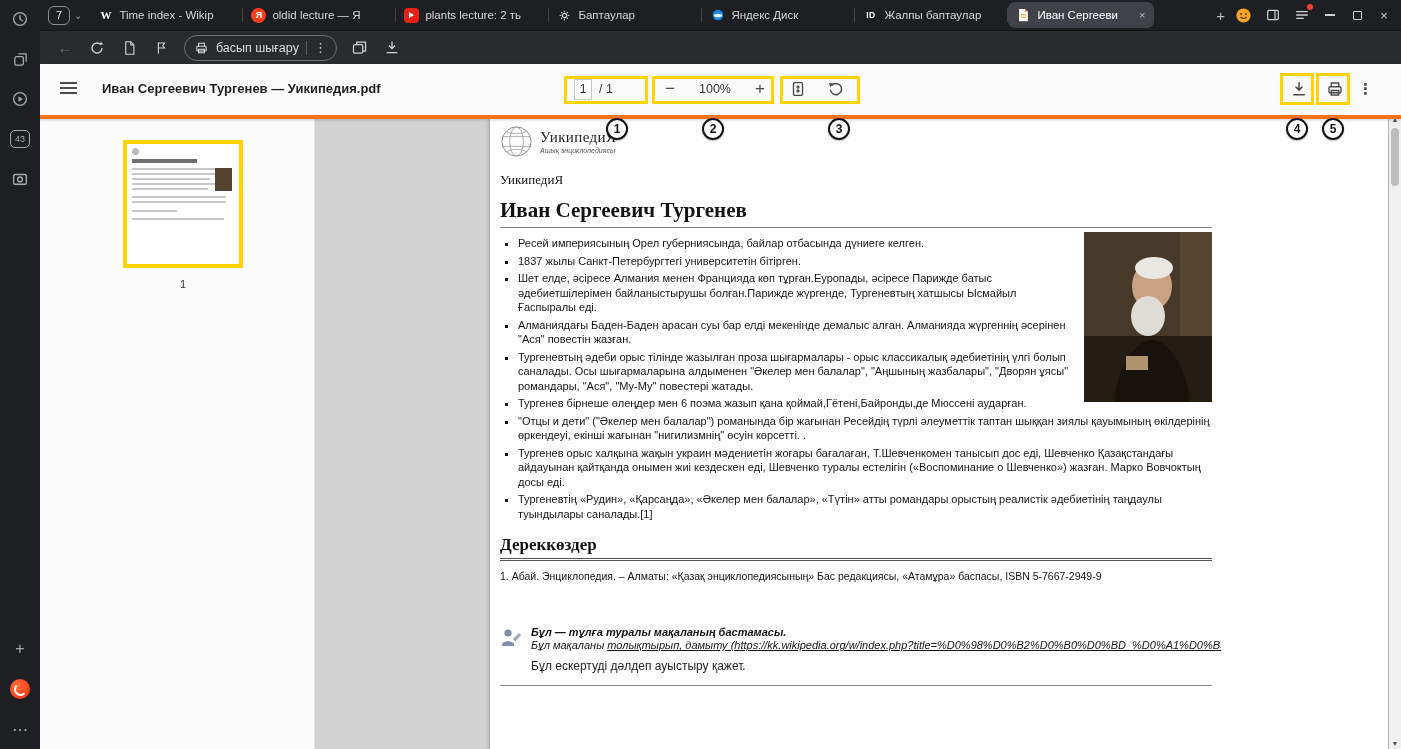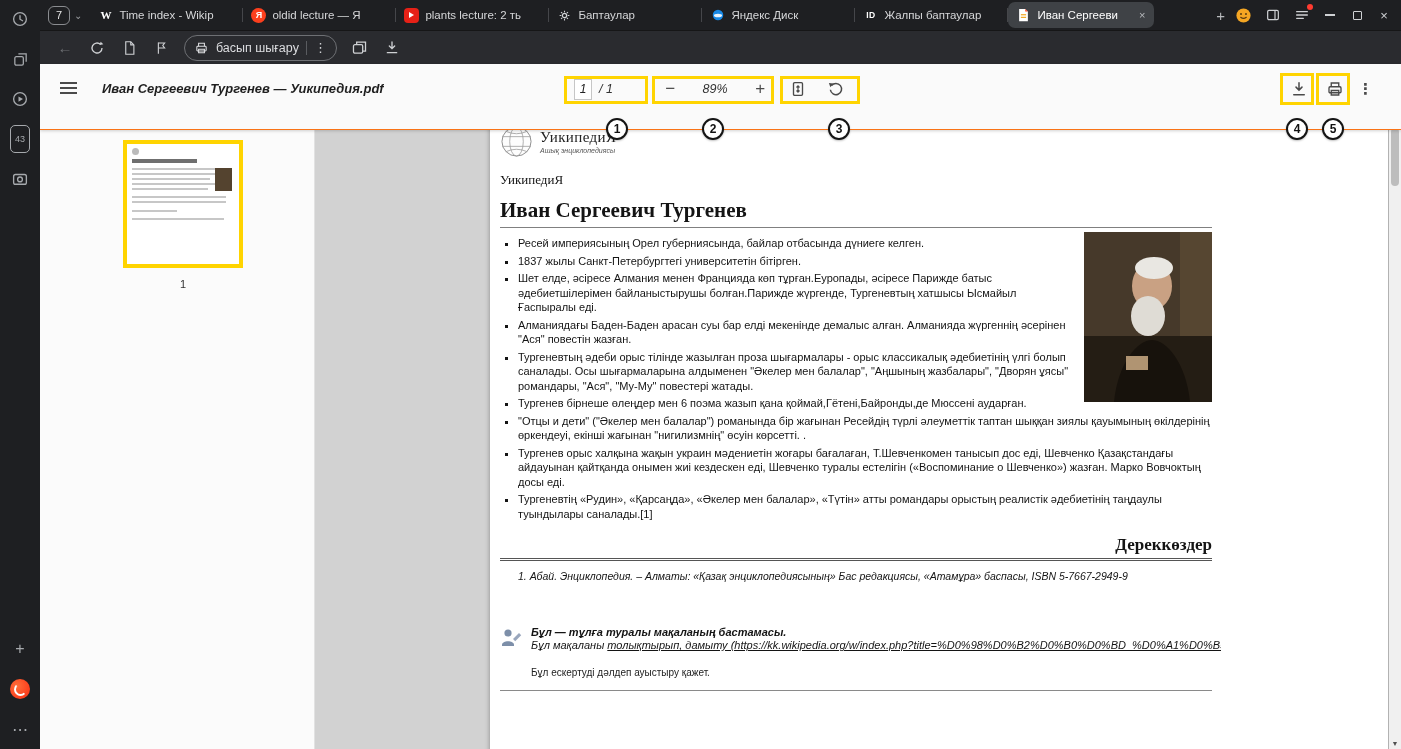--- a/index.html
+++ b/index.html
@@ -5,21 +5,21 @@
   * { box-sizing: border-box; margin: 0; padding: 0; }
   html,body { width:1401px; height:749px; overflow:hidden; background:#d2d2d2;
               font-family:"Liberation Sans","DejaVu Sans",sans-serif; }
 
   
   .side-rail { position:absolute; left:0; top:0; bottom:0; width:40px; background:#1e1f22;
                display:flex; flex-direction:column; align-items:center; padding:9px 0 10px; gap:20px; z-index:30; }
   .rail-spacer { flex:1; }
   .rail-btn { width:20px; height:20px; display:flex; align-items:center; justify-content:center;
               color:#a6a9ad; font-size:16px; }
-  .badge43 { border:1.5px solid #a6a9ad; border-radius:5px; width:20px; height:28px;
+  .badge43 { border:1.5px solid #a6a9ad; border-radius:5px; width:20px; height:18px;
              font-size:9px; color:#a6a9ad; display:flex; align-items:center; justify-content:center; }
   .ya-logo { width:20px; height:20px; border-radius:50%;
              background:radial-gradient(circle at 35% 35%, #ff6e3a, #fc3f1d 70%); position:relative; }
   .ya-logo:after { content:""; position:absolute; left:4px; top:4px; width:9px; height:9px;
                    border:2px solid #fff; border-right-color:transparent; border-top-color:transparent; border-radius:50%; }
 
   
   .tabbar { position:absolute; left:40px; right:0; top:0; height:30px; background:#1e1f22;
             display:flex; align-items:center; color:#cfd1d4; }
   .tab-counter { display:flex; align-items:center; gap:4px; margin:0 8px 0 8px; }
@@ -54,22 +54,22 @@
   .ab-ic { display:flex; align-items:center; justify-content:center; width:18px; height:18px; }
   .back-ic { color:#6d6f73; font-size:15px; }
   .url { flex:1; min-width:0; color:#e8e9ea; font-size:13px; white-space:nowrap; overflow:hidden; text-overflow:ellipsis; }
   .print-pill { display:flex; align-items:center; gap:7px; height:26px; border:1px solid #6e7074;
                 border-radius:13px; padding:0 9px; color:#dcdde0; font-size:12.5px; white-space:nowrap; }
   .pill-sep { width:1px; height:14px; background:#5a5c60; }
   .pill-dots { font-size:13px; color:#cfd1d4; }
 
   
   .viewer { position:absolute; left:40px; right:0; top:64px; bottom:0; background:#d2d2d2; }
-  .pdf-toolbar { position:absolute; left:0; right:0; top:0; height:66px; background:#fafafa;
-                 border-bottom:1px solid #f97316; box-shadow:0 1px 3px rgba(0,0,0,.18); z-index:20;font-style:italic; }
+  .pdf-toolbar { position:absolute; left:0; right:0; top:0; height:55px; background:#fafafa;
+                 border-bottom:4px solid #f97316; box-shadow:0 1px 3px rgba(0,0,0,.18); z-index:20; }
   .hamburger { position:absolute; left:20px; top:18px; width:17px; }
   .hamburger i { display:block; height:2px; background:#4a4a4a; margin-bottom:3px; }
   .tb-title { position:absolute; left:62px; top:0; line-height:50px; font-size:13px; color:#1f1f1f;
               font-weight:bold; max-width:420px; white-space:nowrap; overflow:hidden; }
   .tb-page { position:absolute; left:534px; top:0; height:50px; display:flex; align-items:center; gap:7px;
              font-size:12.5px; color:#333; }
   .pagebox { min-width:18px; height:21px; border:1px solid #c6c6c6; background:#fff; padding:0 3px;
              display:flex; align-items:center; justify-content:center; font-size:12px; color:#222; }
   .tb-zoom { position:absolute; left:621px; width:108px; top:0; height:50px; display:flex; align-items:center;
              justify-content:space-between; font-size:12.5px; color:#333; }
@@ -113,30 +113,30 @@
   .wp-words .wordmark { font-family:"Liberation Serif","DejaVu Serif",serif; font-size:15px; letter-spacing:.4px; color:#222; }
   .wp-words .tagline { font-size:7px; font-style:italic; color:#555; margin-top:1px; }
   .site-line { margin-top:14px; font-family:"Liberation Serif","DejaVu Serif",serif; font-size:13px; }
   h1.article { margin-top:10px; font-family:"Liberation Serif","DejaVu Serif",serif; font-size:21px;
                font-weight:bold; padding-bottom:4px; border-bottom:1px solid #808080; }
   .portrait { float:right; width:128px; height:170px; margin:4px 0 8px 14px; }
   .intro { margin-top:9px; line-height:1.45; }
   ul.facts { margin:8px 0 0 5px; padding-left:13px; }
   ul.facts li { margin-bottom:3px; line-height:1.32; list-style-type:square; }
   h2.refs { margin-top:14px; font-family:"Liberation Serif","DejaVu Serif",serif; font-size:17px;
-            font-weight:bold; padding-bottom:3px; border-bottom:3px double #555; clear:left;text-align:right; }
+            font-weight:bold; padding-bottom:3px; border-bottom:3px double #555; clear:left; }
   .commons-box { float:right; width:150px; border:1px solid #a2a9b1; background:#fff; padding:8px 7px;
                  margin:4px 0 0 10px; display:flex; gap:7px; font-size:9.5px; line-height:1.4; }
   .commons-text b i { font-weight:bold; }
-  .ref { margin:9px 0 0 18px; font-size:10.5px;font-style:italic; }
+  .ref { margin:9px 0 0 0; font-size:10.5px; }
   .ref .u, .u { text-decoration:underline; }
   .stub { margin-top:44px; display:flex; gap:9px; align-items:flex-start; }
   .stub .s1 { font-style:italic; font-weight:bold; font-size:11px; }
   .stub .s2 { font-style:italic; font-size:11px; white-space:nowrap; overflow:hidden; max-width:690px; margin-top:1px; }
-  .stub .s3 { font-size:10px; margin-top:16px; color:#222; }
+  .stub .s3 { font-size:12px; margin-top:8px; color:#222; }
   .page-hr { border-top:1px solid #8a8a8a; margin-top:12px; clear:both; }
   .retrieved { margin-top:7px; font-size:10px; }
 
   svg { display:block; }
 </style>
 </head>
 <body>
 
 <aside class="side-rail">
   <span class="rail-btn">
@@ -317,21 +317,21 @@
         <i></i>
         <i></i>
       </span>
     <span class="tb-title">Иван Сергеевич Тургенев — Уикипедия.pdf</span>
     <div class="tb-page">
       <span class="pagebox">1</span>
       <span>/ 1</span>
     </div>
     <div class="tb-zoom">
       <span class="zbtn">−</span>
-      <span>89%</span>
+      <span>100%</span>
       <span class="zbtn">+</span>
     </div>
     <span class="tb-ic tb-fit">
       <svg width="18" height="18" viewBox="0 0 24 24">
           <rect x="6" y="3.5" width="12" height="17" rx="1.5" fill="none" stroke="#4a4a4a" stroke-width="1.8"></rect>
           <path d="M12 8v8M10 10l2-2.2 2 2.2M10 14l2 2.2 2-2.2" fill="none" stroke="#4a4a4a" stroke-width="1.6"></path>
         </svg>
     </span>
     <span class="tb-ic tb-rot">
       <svg width="18" height="18" viewBox="0 0 24 24">

